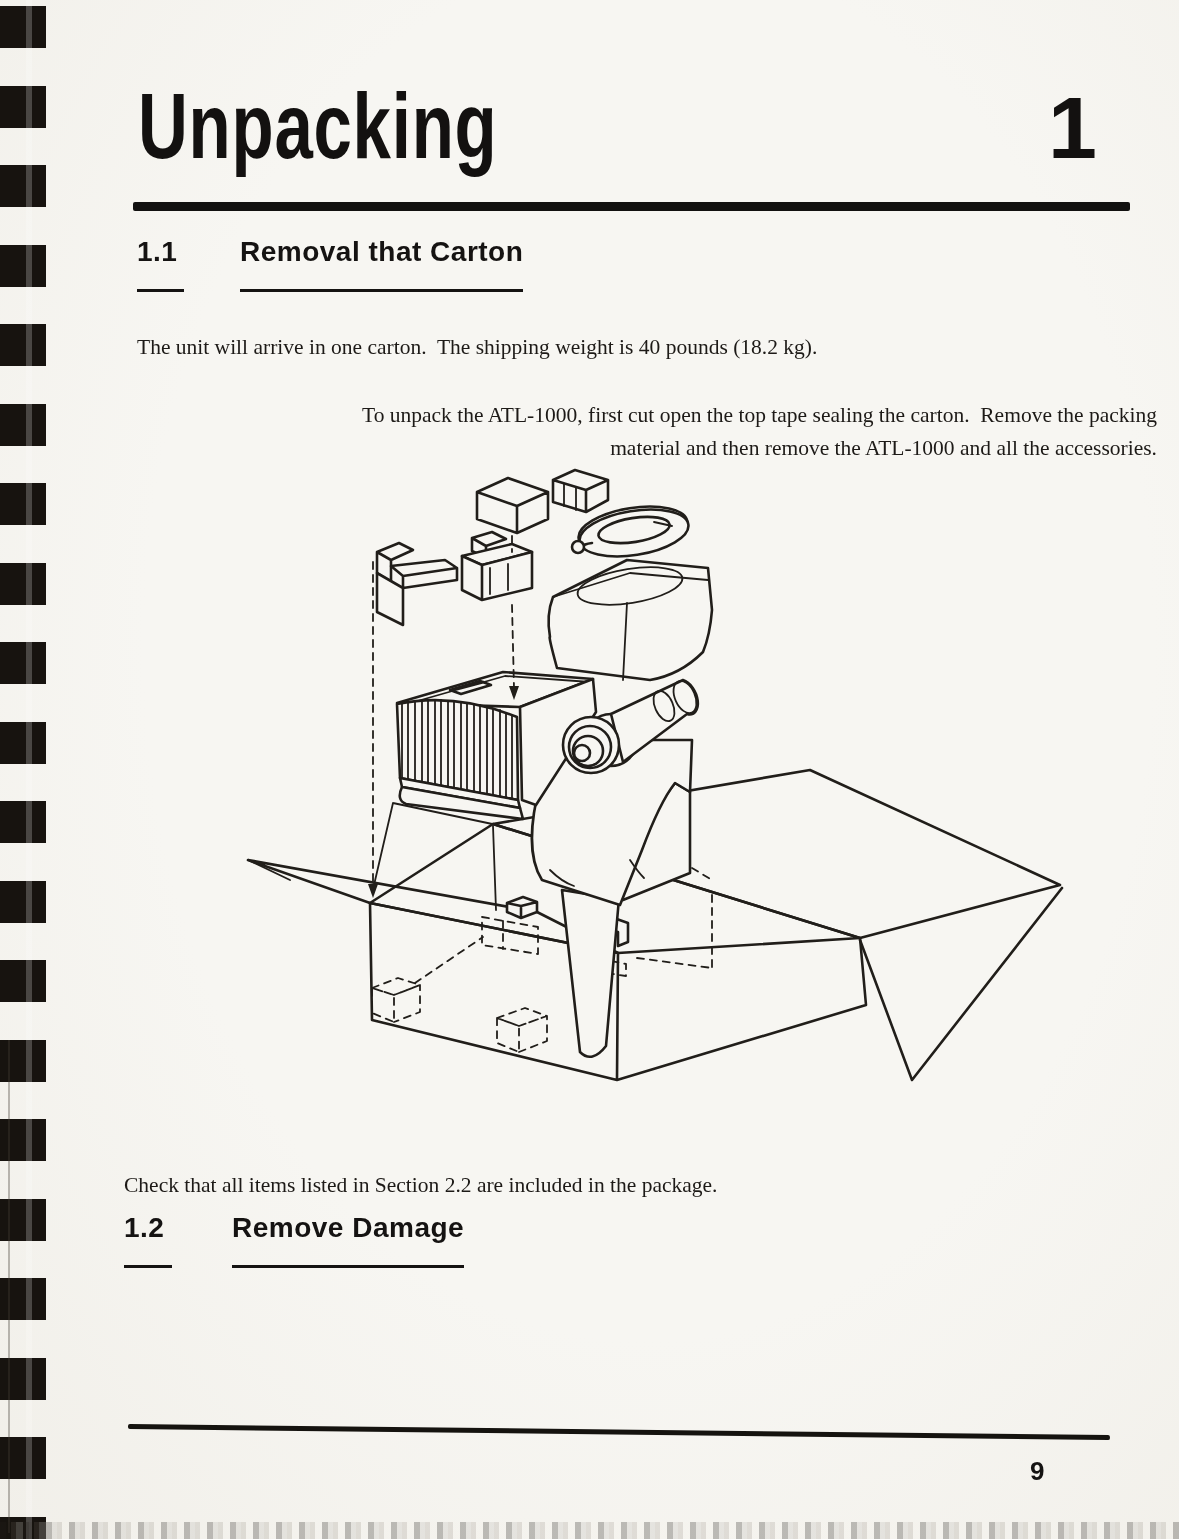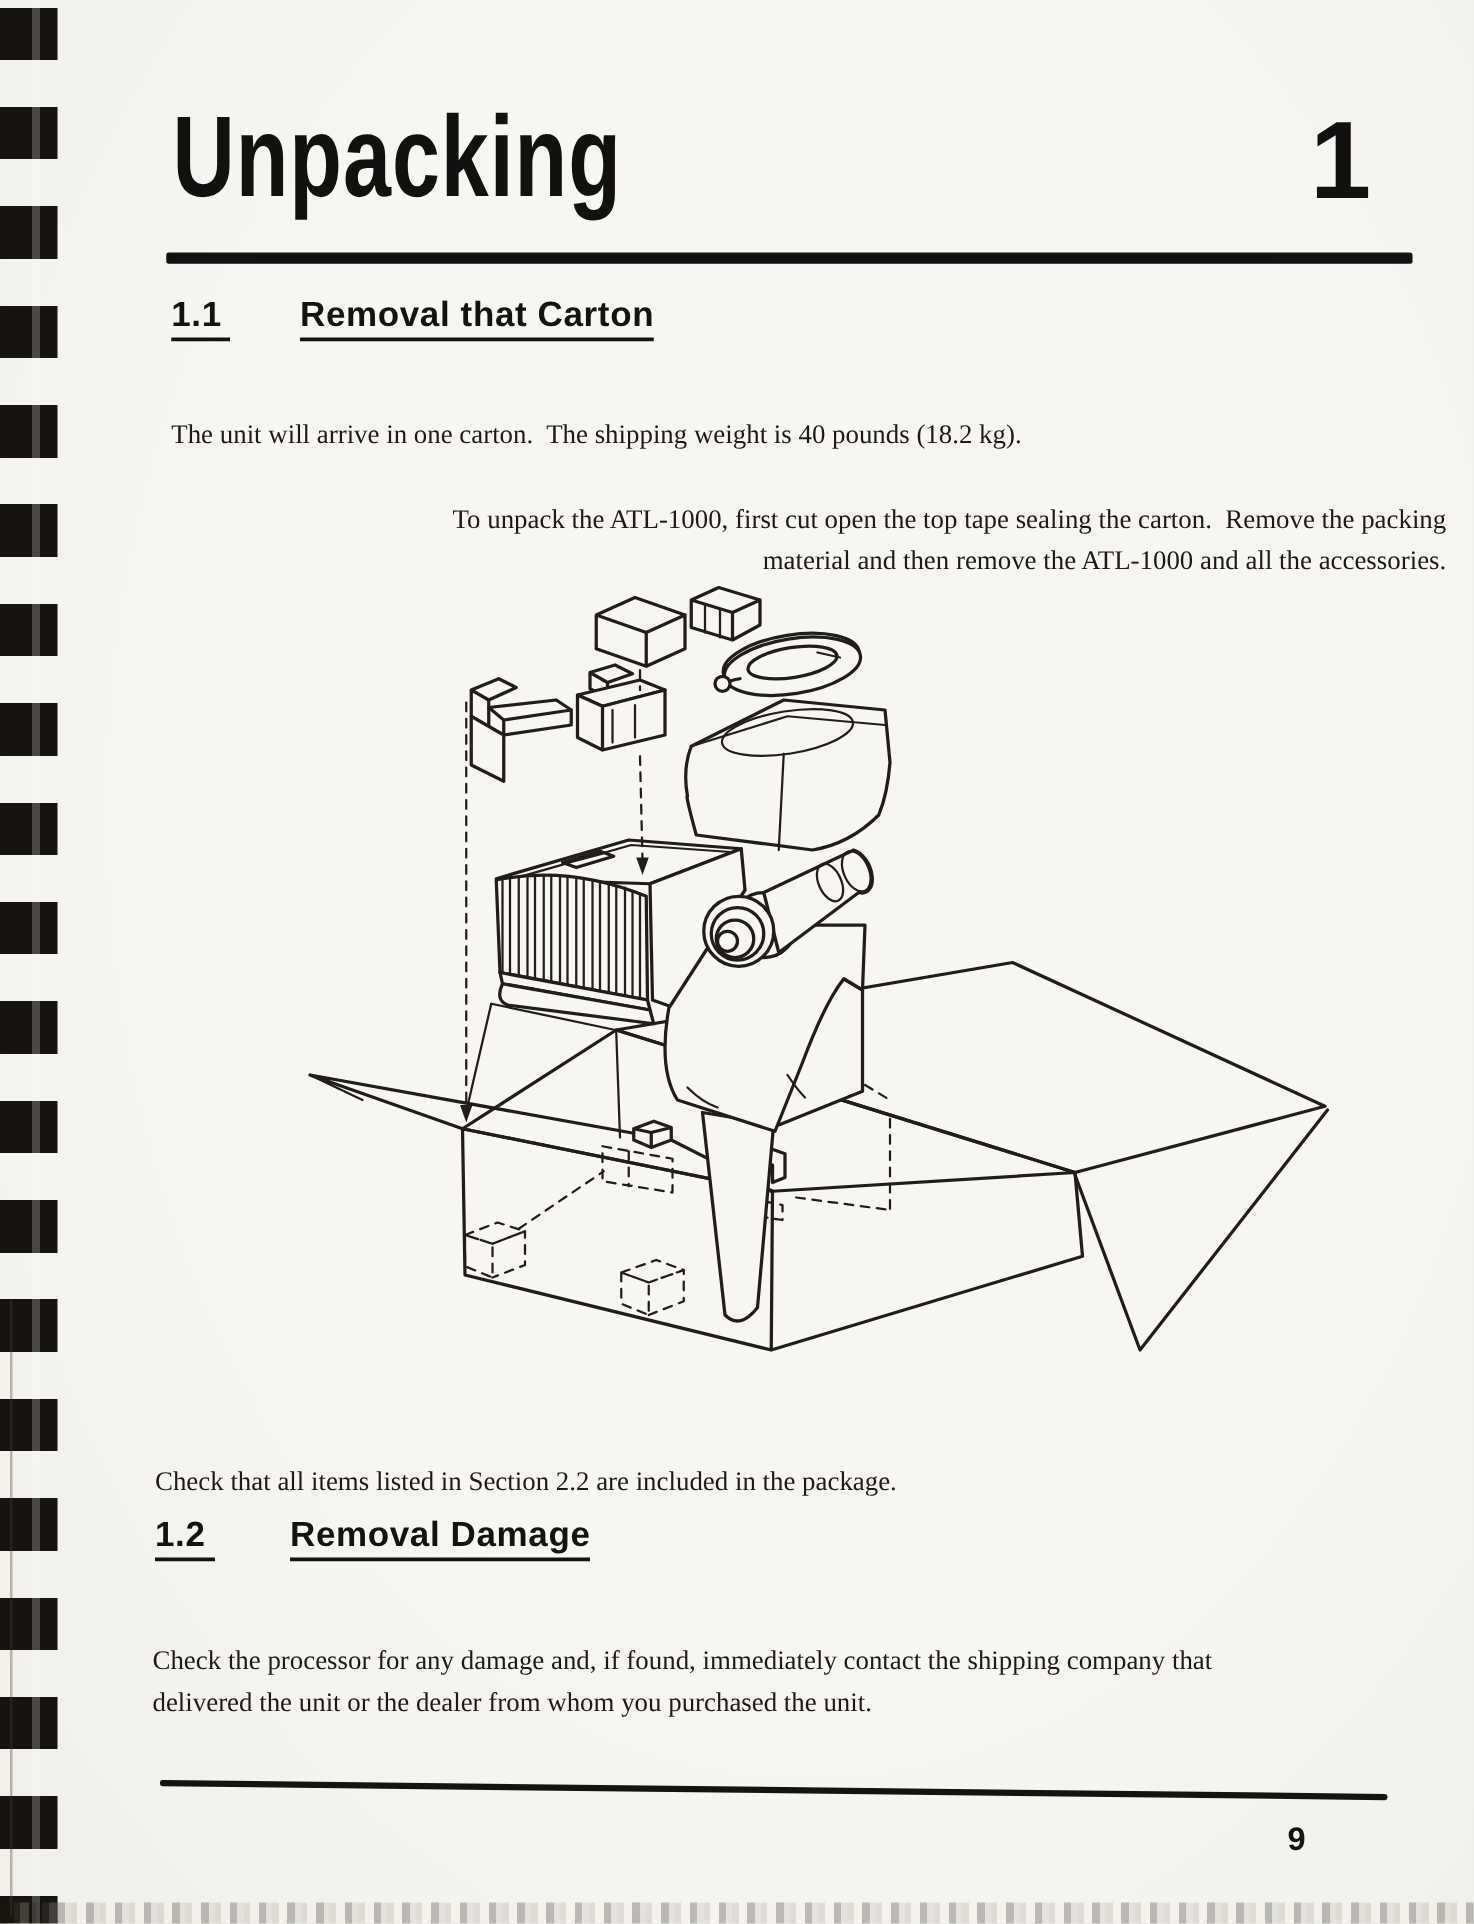--- a/index.html
+++ b/index.html
@@ -49,21 +49,21 @@
   .rule-thick{
     position:absolute;left:133px;top:202px;width:997px;height:9px;
     background:#121110;border-radius:2px;
   }
   .sec-head{
     position:absolute;display:flex;
     font-size:28px;font-weight:bold;color:#151312;
     letter-spacing:.5px;white-space:nowrap;
   }
   .sec-head .sec-num,.sec-head .sec-title{
-    border-bottom:3px solid #151312;padding-bottom:2px;
+    border-bottom:3px solid #151312;padding-bottom:21px;
   }
   .sec-head-1{left:137px;top:236px;}
   .sec-head-1 .sec-num{width:47px;margin-right:56px;}
   .sec-head-2{left:124px;top:1212px;}
   .sec-head-2 .sec-num{width:48px;margin-right:60px;}
   .para{
     position:absolute;
     font-family:"Liberation Serif", serif;
     font-size:21.5px;line-height:33px;color:#1d1a17;
     white-space:pre-wrap;
@@ -238,23 +238,21 @@
         <path class="ln thin dash" d="M272,96 L272,112 M272,165 L274,248"></path>
         <polygon class="arrow" points="269,246 279,246 274,260"></polygon>
       </g>
     </svg>
   </div>
 
   <div class="para para-3">Check that all items listed in Section 2.2 are included in the package.</div>
 
   <div class="sec-head sec-head-2">
     <span class="sec-num">1.2</span>
-    <span class="sec-title">Removal Damage</span>
+    <span class="sec-title">Remove Damage</span>
   </div>
 
-  <div class="para para-4">Check the processor for any damage and, if found, immediately contact the shipping company that
-delivered the unit or the dealer from whom you purchased the unit.</div>
 
   <div class="rule-thin"></div>
   <div class="page-num">9</div>
 
   <div class="bottom-noise"></div>
 </div>
 
 </body></html>

